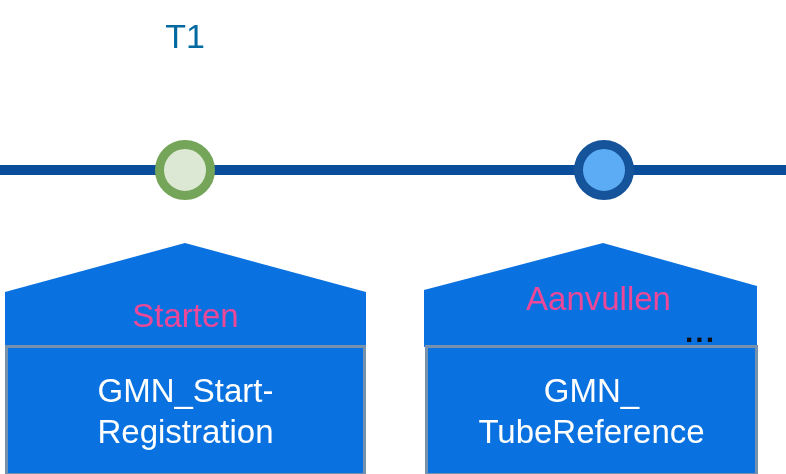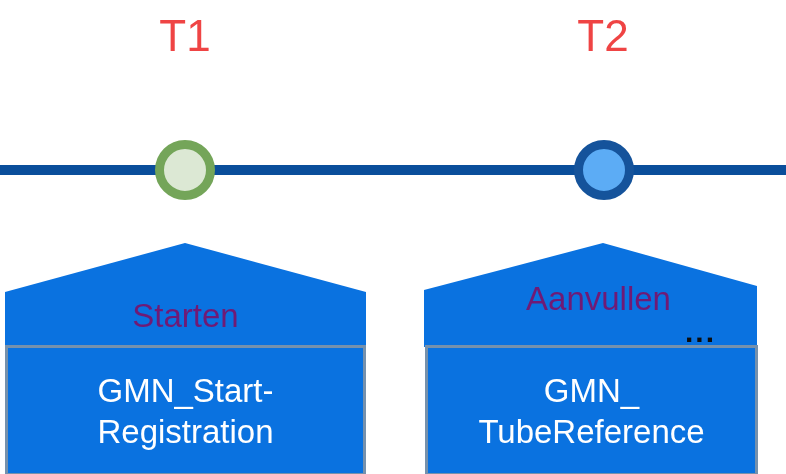--- a/index.html
+++ b/index.html
@@ -29,22 +29,22 @@
     height: 10px;
     background: #0A4E9B;
   }
 
   
   .period-label {
     position: absolute;
     top: 16px;
     width: 120px;
     text-align: center;
-    color: #ef4444;
-    font-size: 44px;
+    color: #0369a1;
+    font-size: 34px;
     line-height: 40px;
     letter-spacing: 0px;
     font-family: "Liberation Sans", sans-serif;
   }
   .period-label.t1 { left: 125px; }
   .period-label.t2 { left: 543px; }
 
   
   .event-node {
     position: absolute;
@@ -73,21 +73,21 @@
   .milestone .pennant {
     position: absolute;
     left: 0;
     top: 0;
   }
   .milestone .pennant svg {
     display: block;
   }
   .milestone .pennant-label {
     position: absolute;
-    color: #701a75;
+    color: #ec4899;
     font-size: 33px;
     line-height: 38px;
     text-align: center;
     white-space: nowrap;
     font-family: "Liberation Sans", sans-serif;
   }
   .milestone .pennant-ellipsis {
     position: absolute;
     color: #0d0d0d;
     font-size: 30px;
@@ -135,21 +135,20 @@
     height: 131px;
   }
 </style>
 </head>
 <body>
 
 <div id="stage">
 
   <div class="period-label t1">T1</div>
 
-  <div class="period-label t2">T2</div>
 
   <div class="timeline-axis"></div>
 
   <div class="event-node green"></div>
 
   <div class="event-node blue"></div>
 
   <div class="milestone" id="milestone-start">
 
     <div class="pennant">

